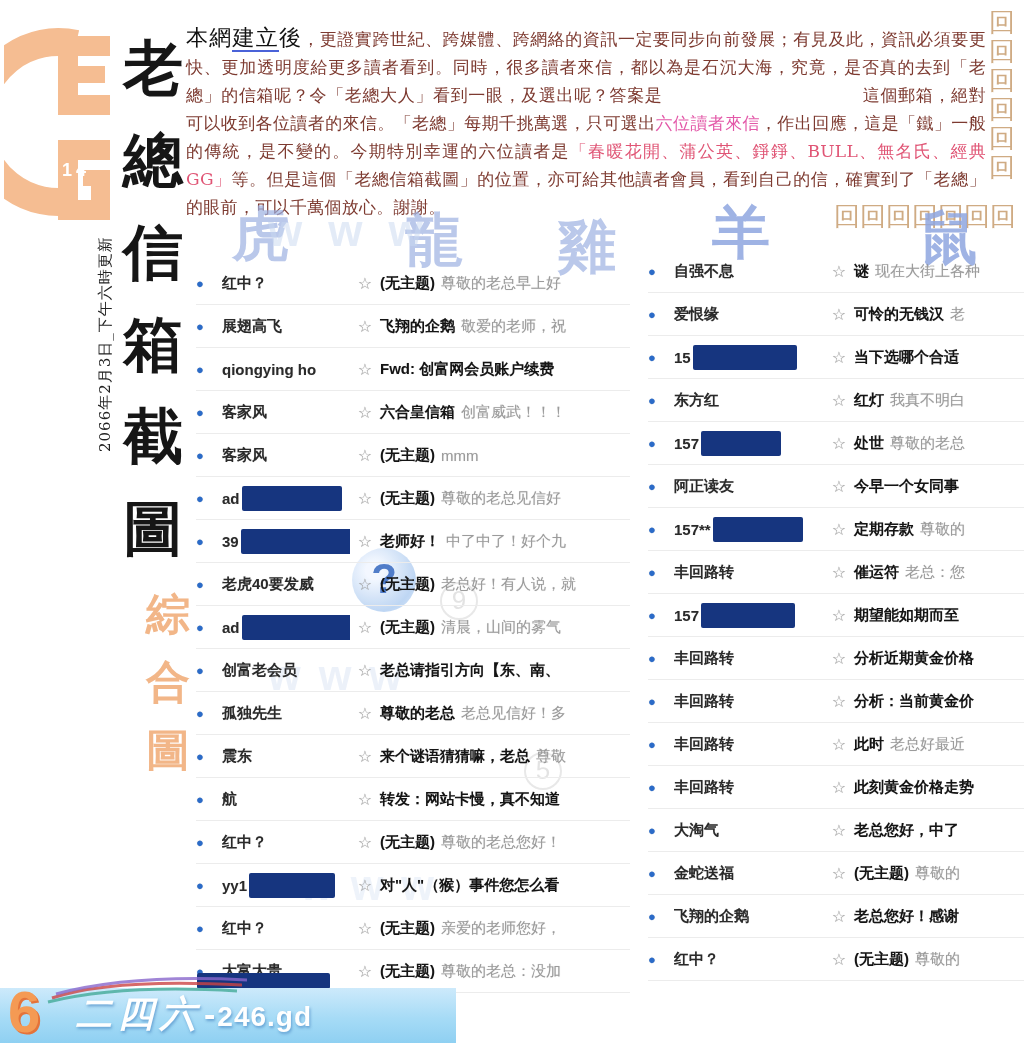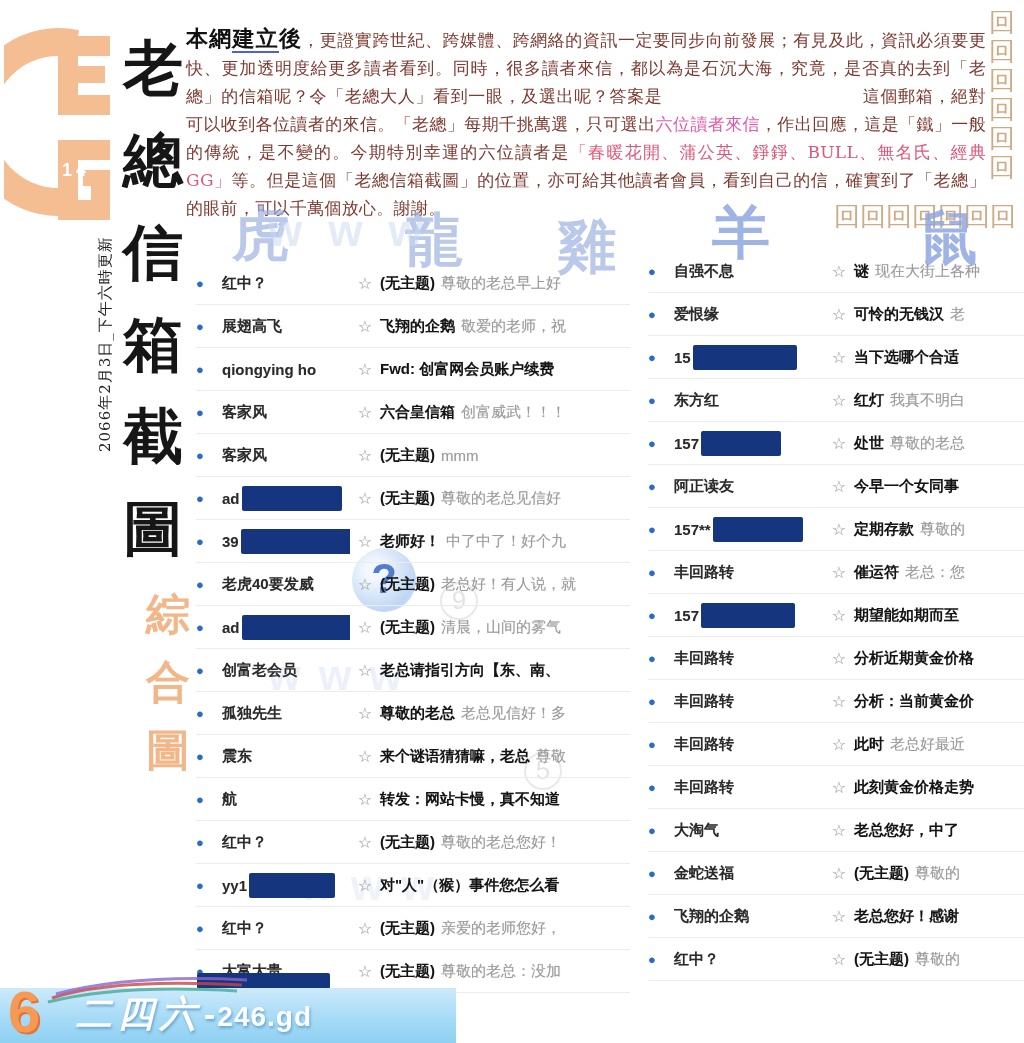--- a/index.html
+++ b/index.html
@@ -3,21 +3,21 @@
 <meta charset="utf-8">
 <style>
   html,body{margin:0;padding:0}
   body{width:1024px;height:1043px;position:relative;background:#fff;overflow:hidden;
        font-family:"Liberation Sans",sans-serif}
 
   
   .intro{position:absolute;left:186px;top:24px;width:800px;
          font-family:"DejaVu Serif",serif;font-size:17px;line-height:28px;
          color:#7d3a30;letter-spacing:.3px;text-align:justify}
-  .intro .lead{font-size:22px;color:#111;letter-spacing:1px;font-weight:bold}
+  .intro .lead{font-size:22px;color:#111;letter-spacing:1px;font-weight:normal}
   .lead-link{border-bottom:2px solid #4a62d8}
   .gap{display:inline-block;width:200px}
   .pink{color:#e358a8}
   .redtext{color:#e05575}
 
   
   .meander-v{position:absolute;left:986px;top:8px;width:32px;color:#c79d6e;
              font-size:26px;line-height:29px;word-break:break-all;text-align:center;
              font-family:"DejaVu Serif",serif;opacity:.85}
   .meander-h{position:absolute;left:834px;top:199px;width:190px;color:#c79d6e;

